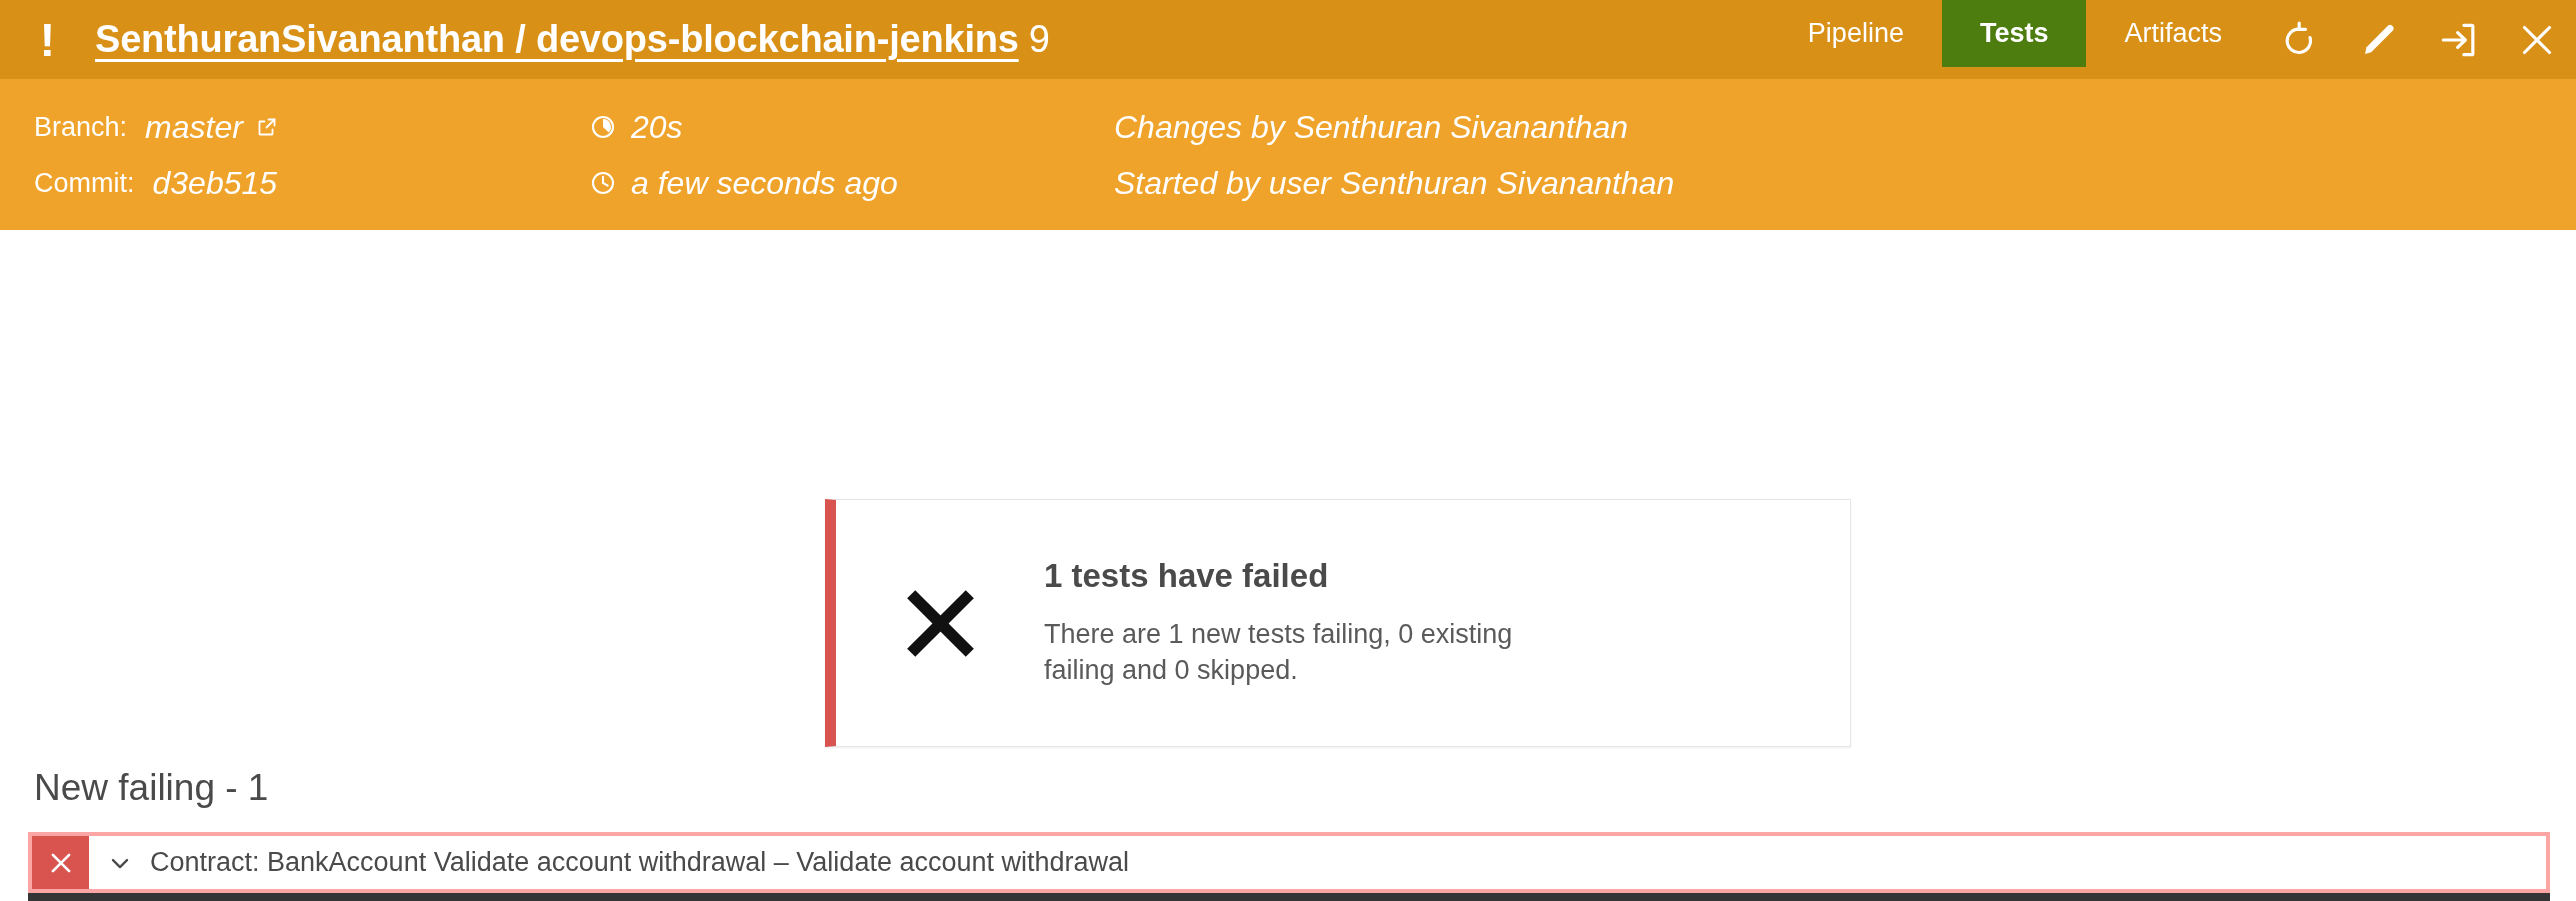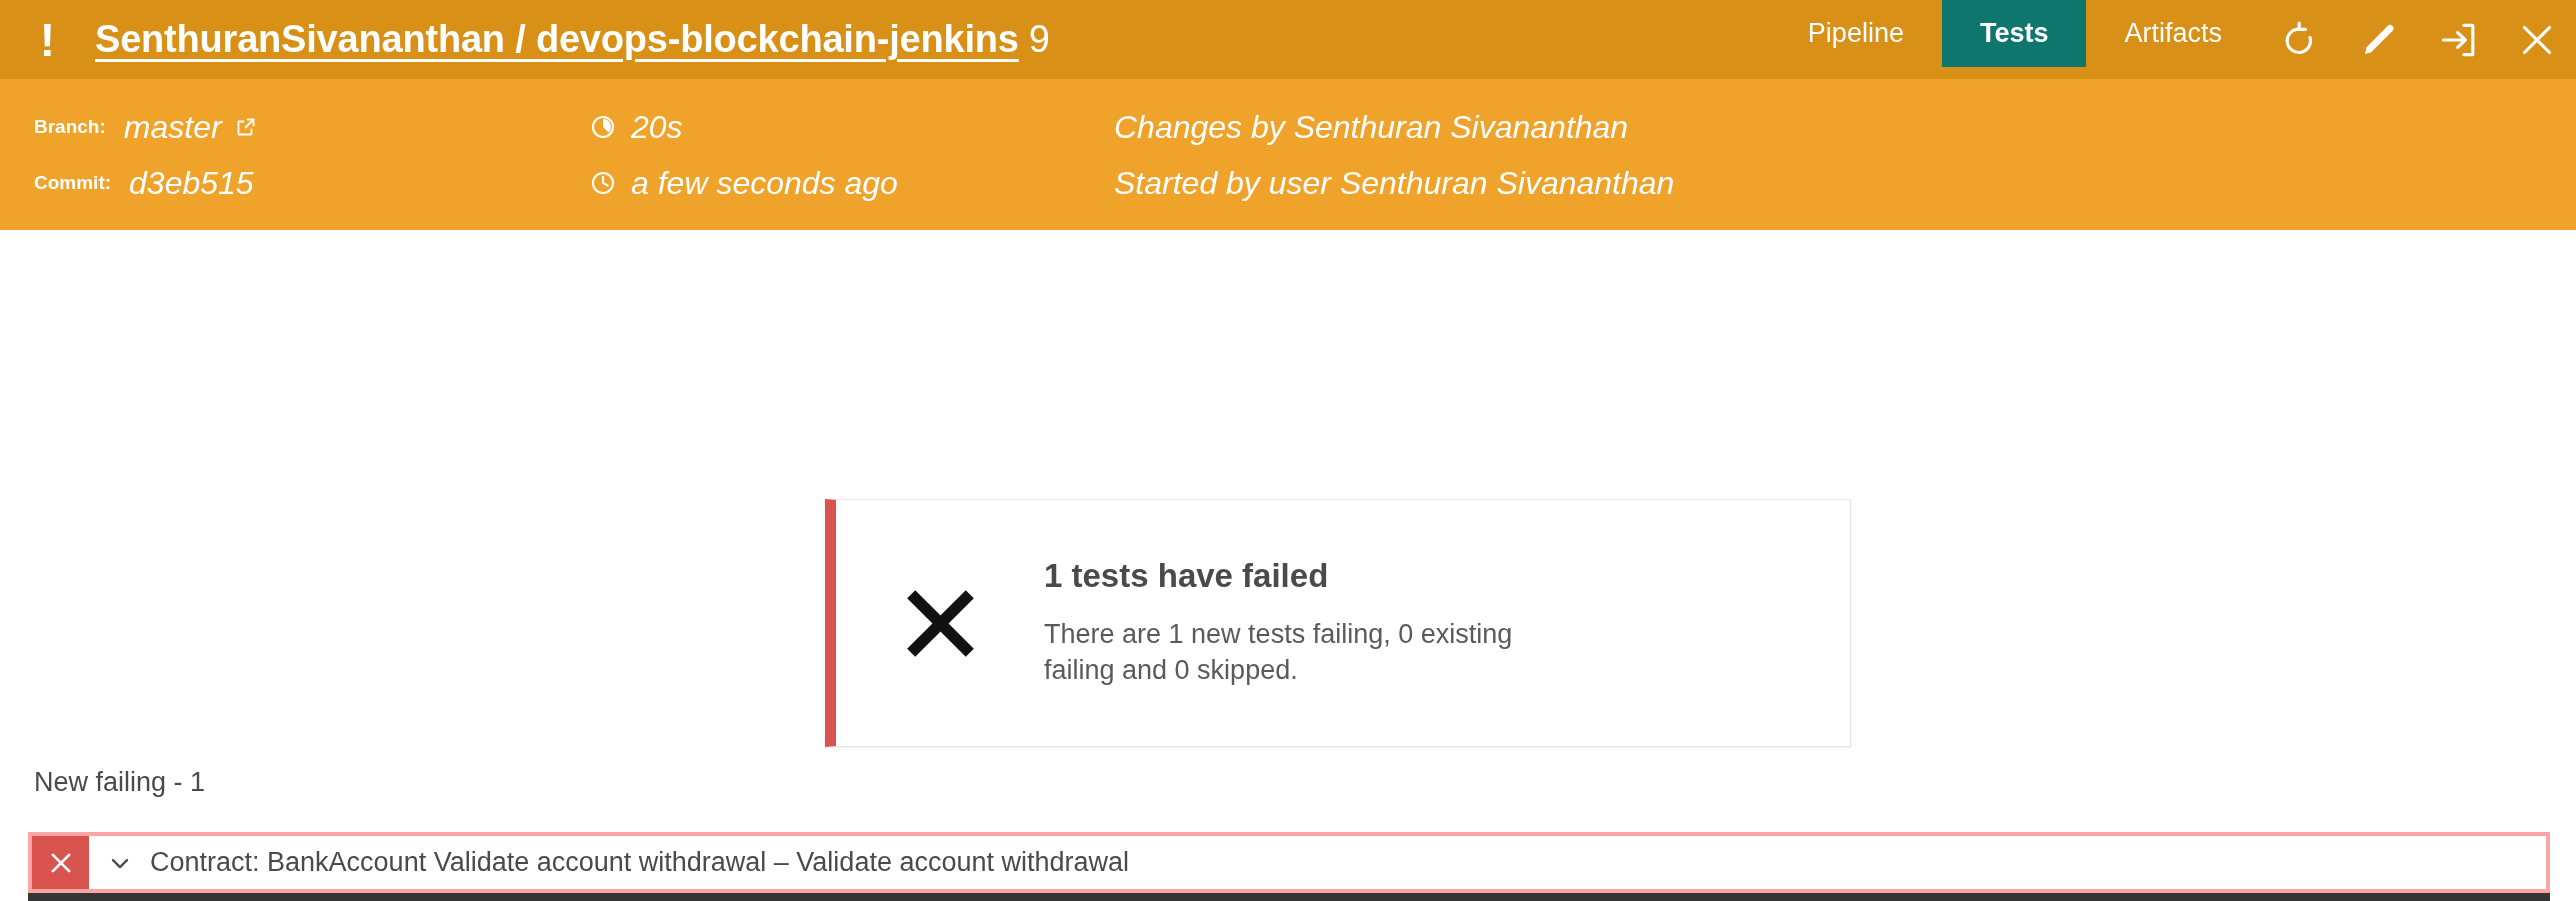--- a/index.html
+++ b/index.html
@@ -63,21 +63,21 @@
   .tab {
     display: flex;
     align-items: center;
     padding: 0 38px;
     color: #ffffff;
     font-size: 27px;
     height: 67px;
     white-space: nowrap;
   }
   .tab.active {
-    background: #0f766e;
+    background: #4d7c0f;
     font-weight: 700;
   }
   .icon-btn {
     width: 79px;
     height: 79px;
     display: flex;
     align-items: center;
     justify-content: center;
   }
   .icon-btn svg { display: block; }
@@ -92,22 +92,22 @@
   .meta-row {
     display: flex;
     align-items: center;
     height: 56px;
   }
   .meta-cell { display: flex; align-items: center; color: #ffffff; }
   .c1 { width: 555px; }
   .c2 { width: 525px; }
   .c3 { flex: 1; }
   .meta-label {
-    font-size: 19px;
-    font-weight: 700;
+    font-size: 27px;
+    font-weight: 400;
     margin-right: 18px;
     white-space: nowrap;
   }
   .meta-value {
     font-size: 32px;
     font-weight: 400;
     white-space: nowrap;
     font-style: italic;
   }
   .meta-ico {
@@ -152,21 +152,21 @@
     font-size: 27px;
     color: #5a5a5a;
     line-height: 1.32;
     max-width: 495px;
   }
 
   .section-title {
     position: absolute;
     left: 34px;
     top: 537px;
-    font-size: 27px;
+    font-size: 37px;
     color: #4a4a4a;
     font-weight: 400;
   }
 
   .result-block {
     position: absolute;
     left: 28px;
     top: 602px;
     width: 2522px;
   }

